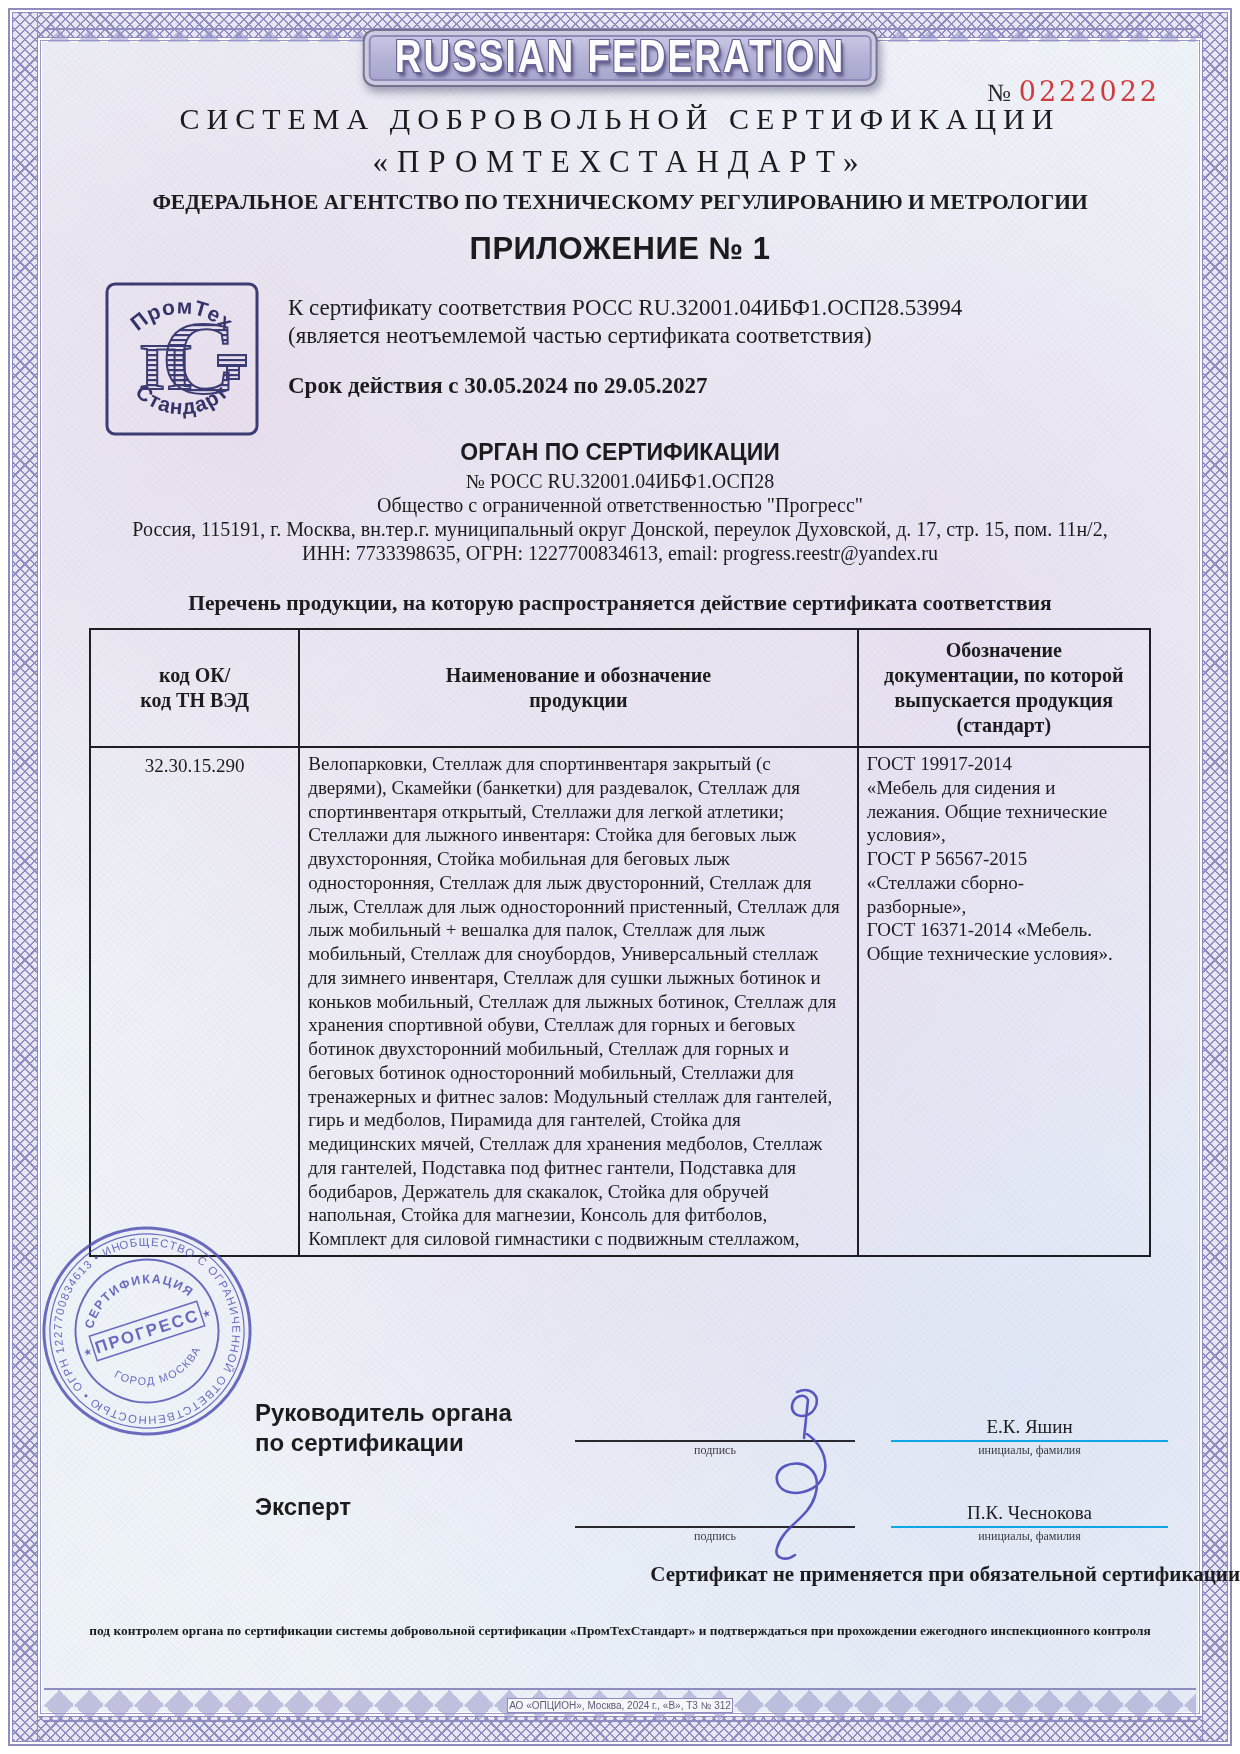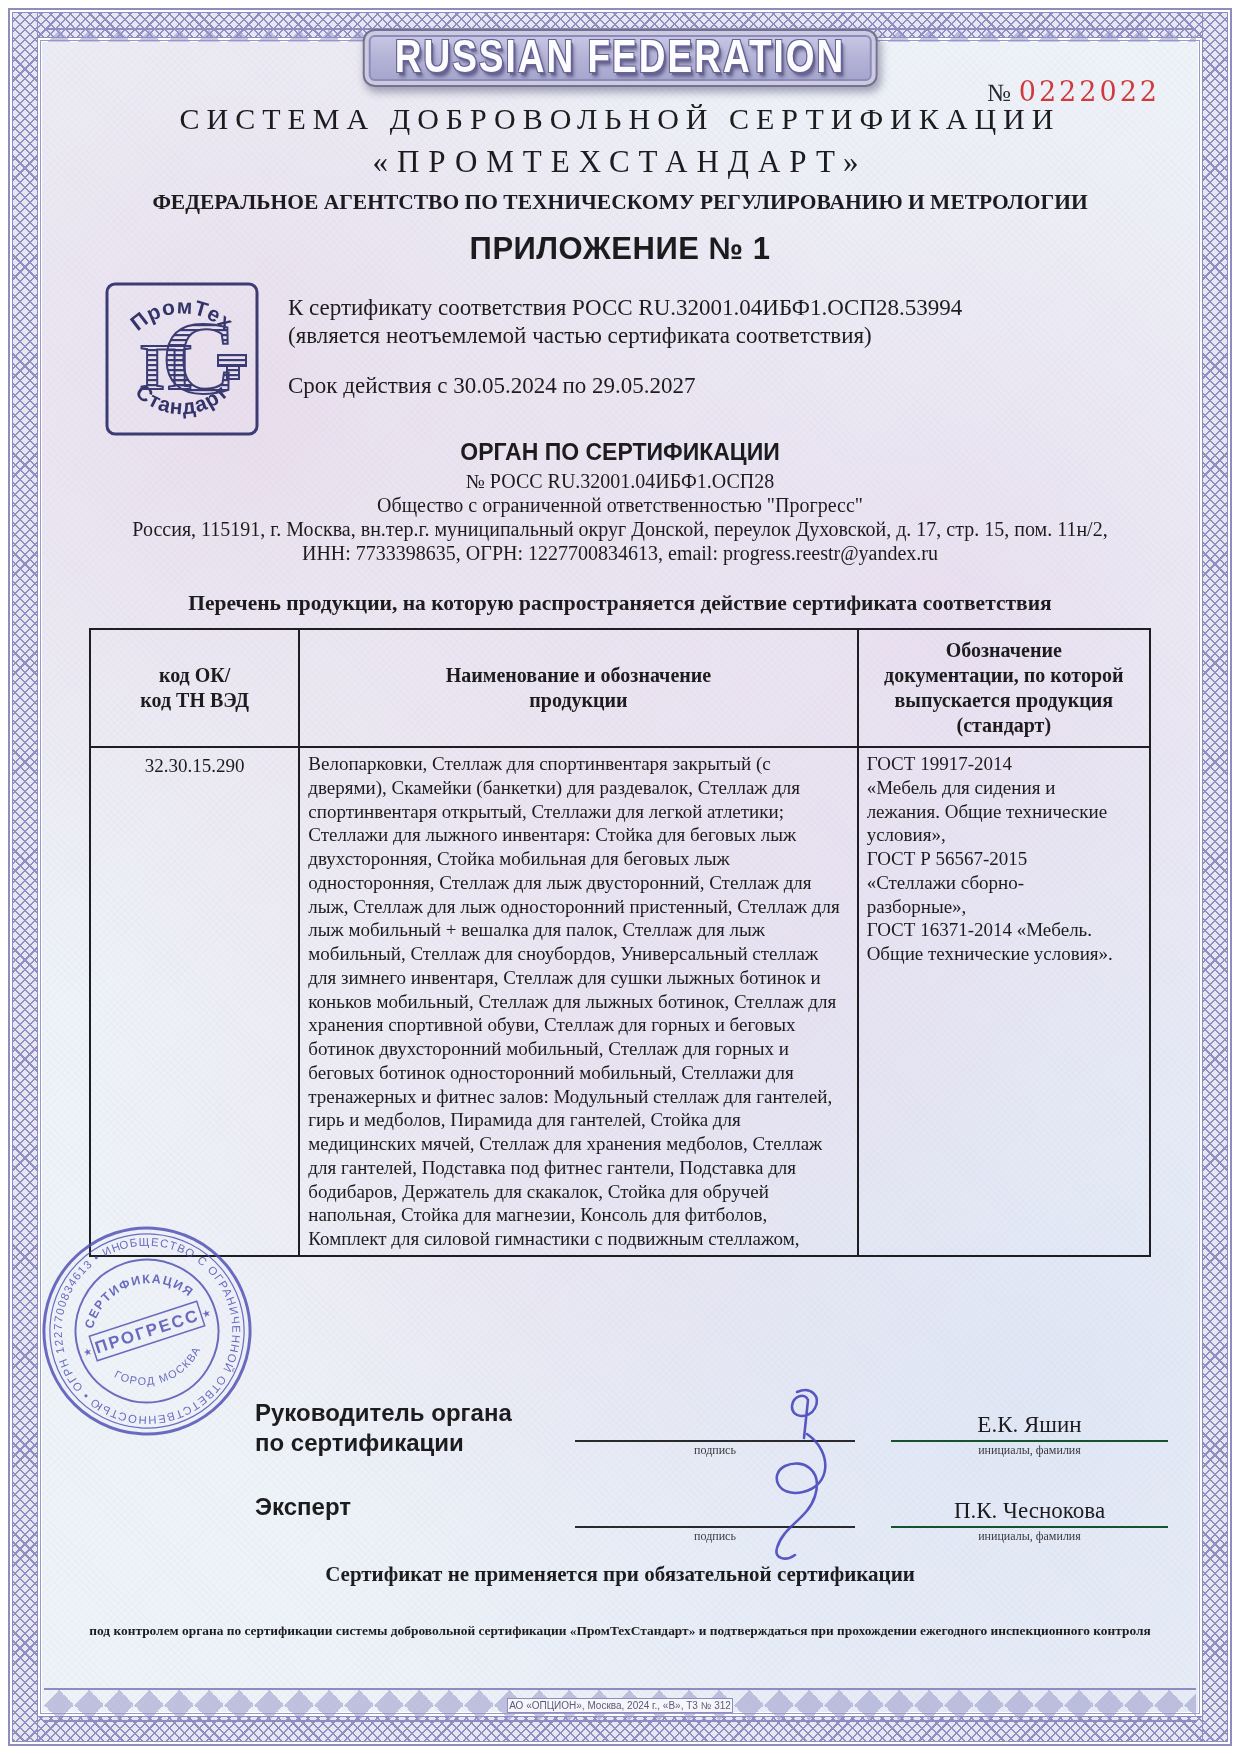--- a/index.html
+++ b/index.html
@@ -69,21 +69,21 @@
   .agency{text-align:center;font-size:21.5px;font-weight:bold;margin:2px 0 0 0;}
   .appendix{
     text-align:center;font-family:"Liberation Sans","DejaVu Sans",sans-serif;
     font-size:31px;font-weight:800;letter-spacing:.5px;margin:16px 0 0 0;
   }
   
   .logo-row{display:flex;margin-top:12px;}
   .logo-box{flex:0 0 auto;margin-left:42px;width:160px;height:160px;}
   .cert-block{flex:1 1 auto;padding:16px 0 0 26px;}
   .cert-line{font-size:23px;margin:0 0 2px 0;}
-  .validity{font-size:23px;font-weight:400;margin:24px 0 0 0;}
+  .validity{font-size:23px;font-weight:700;margin:24px 0 0 0;}
   
   .org{margin-top:0;text-align:center;}
   .org-heading{font-family:"Liberation Sans","DejaVu Sans",sans-serif;font-size:23px;font-weight:800;margin:0 0 4px 0;}
   .org-line{font-size:20px;margin:1px 0;}
   .products-heading{text-align:center;font-size:21.5px;font-weight:bold;margin:26px 0 0 0;}
   
   table.products{
     width:1062px;margin:12px auto 0 auto;border-collapse:collapse;background:transparent;
   }
   table.products th,table.products td{
@@ -99,23 +99,23 @@
   .sig-row{display:flex;align-items:flex-end;}
   .sig-row2{margin-top:34px;}
   .role{
     flex:0 0 320px;font-family:"Liberation Sans","DejaVu Sans",sans-serif;
     font-size:24px;font-weight:800;white-space:pre-line;line-height:1.25;align-self:flex-start;
   }
   .sig-slot{flex:0 0 280px;text-align:center;}
   .sig-line{border-bottom:2px solid #2a2a2e;height:34px;}
   .slot-caption{font-size:12px;color:#3a3a40;margin-top:1px;}
   .name-slot{flex:1 1 auto;text-align:center;margin-left:36px;}
-  .person-name{font-size:23px;padding-bottom:2px;border-bottom:2px solid #14532d;}
+  .person-name{font-size:19px;padding-bottom:2px;border-bottom:2px solid #0ea5e9;}
   .signature-svg{position:absolute;left:480px;top:-12px;width:120px;height:176px;z-index:3;}
-  .restriction{position:absolute;top:1562px;left:0;right:0;text-align:center;font-size:21px;font-weight:bold;z-index:2;}
+  .restriction{position:absolute;top:1562px;left:0;right:0;text-align:right;font-size:21px;font-weight:bold;z-index:2;}
   .fine-print{position:absolute;top:1600px;left:64px;right:64px;text-align:center;font-size:13.4px;font-weight:bold;line-height:1.55;z-index:2;}
 </style>
 </head>
 <body>
 
 <div class="sheet">
 
   <div class="outer-line"></div>
   <div class="b-strip b-top"></div>
   <div class="b-strip b-bottom"></div>

